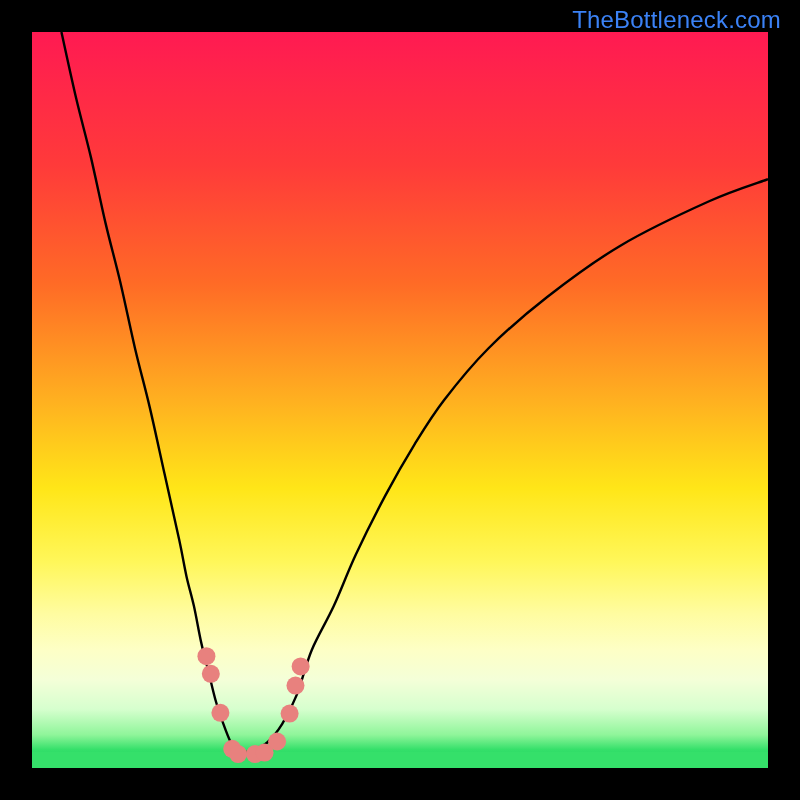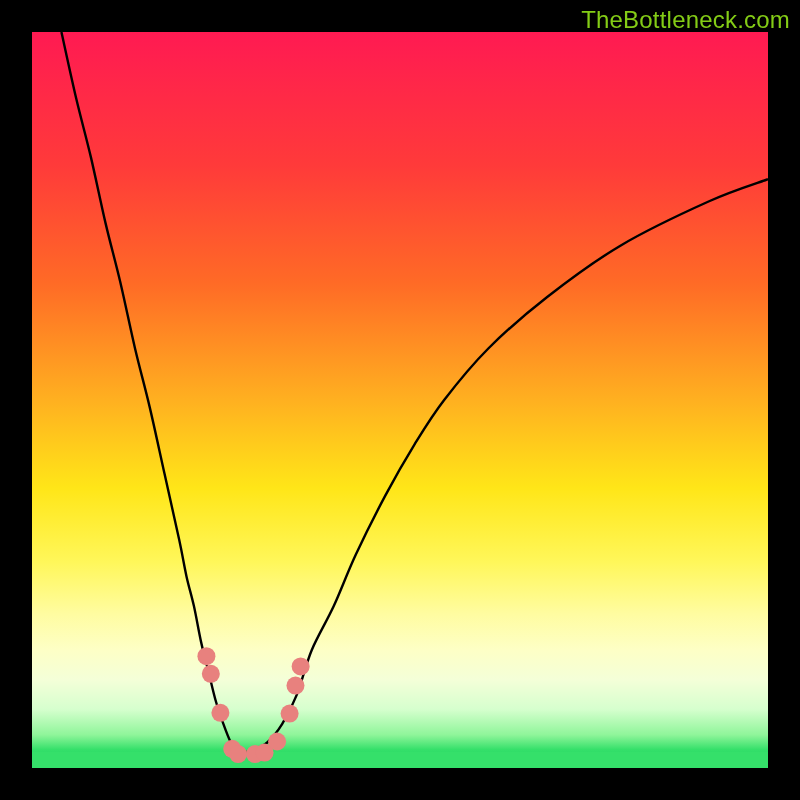--- a/index.html
+++ b/index.html
@@ -22,22 +22,22 @@
   .plot-area {
     position: absolute;
     left: 0;
     top: 0;
     width: 736px;
     height: 736px;
   }
   .watermark {
     position: absolute;
     top: 6px;
-    right: 10px;
-    color: #84cc16;
+    right: 19px;
+    color: #3b82f6;
     font-size: 24px;
     letter-spacing: 0.2px;
     font-weight: 500;
   }
 </style>
 </head>
 <body>
 
 <div class="watermark">TheBottleneck.com</div>
 

